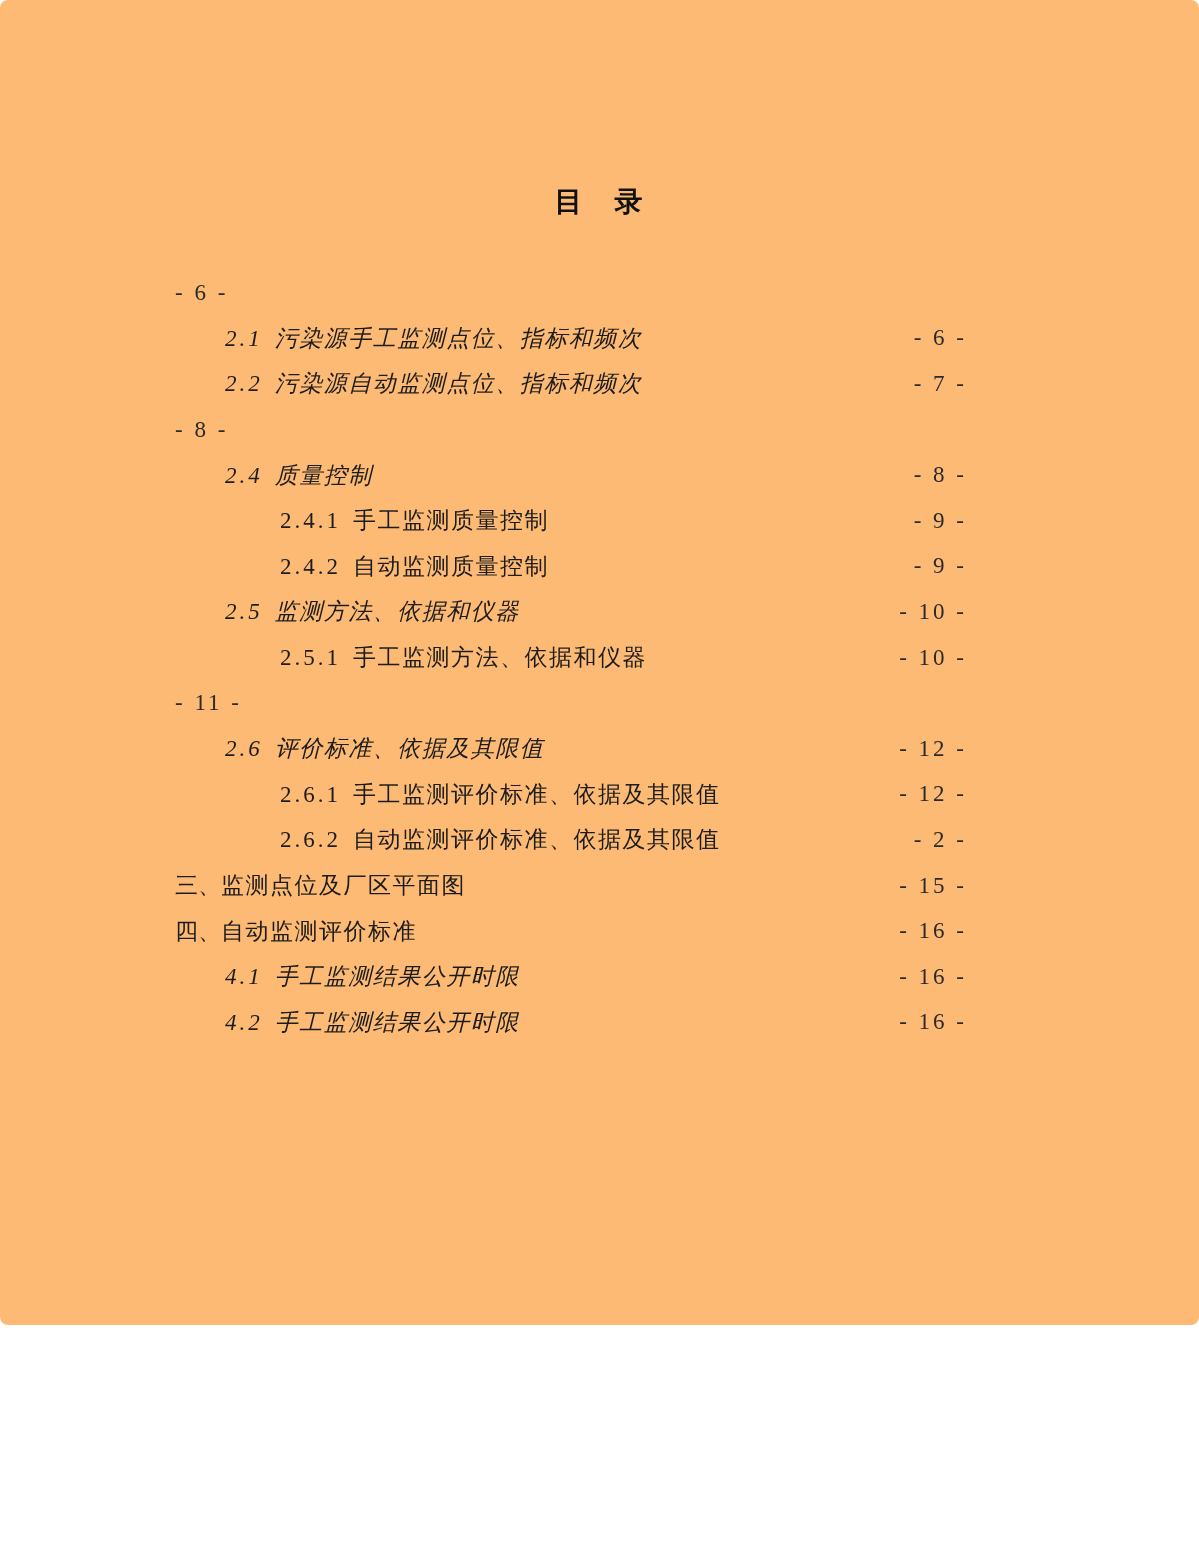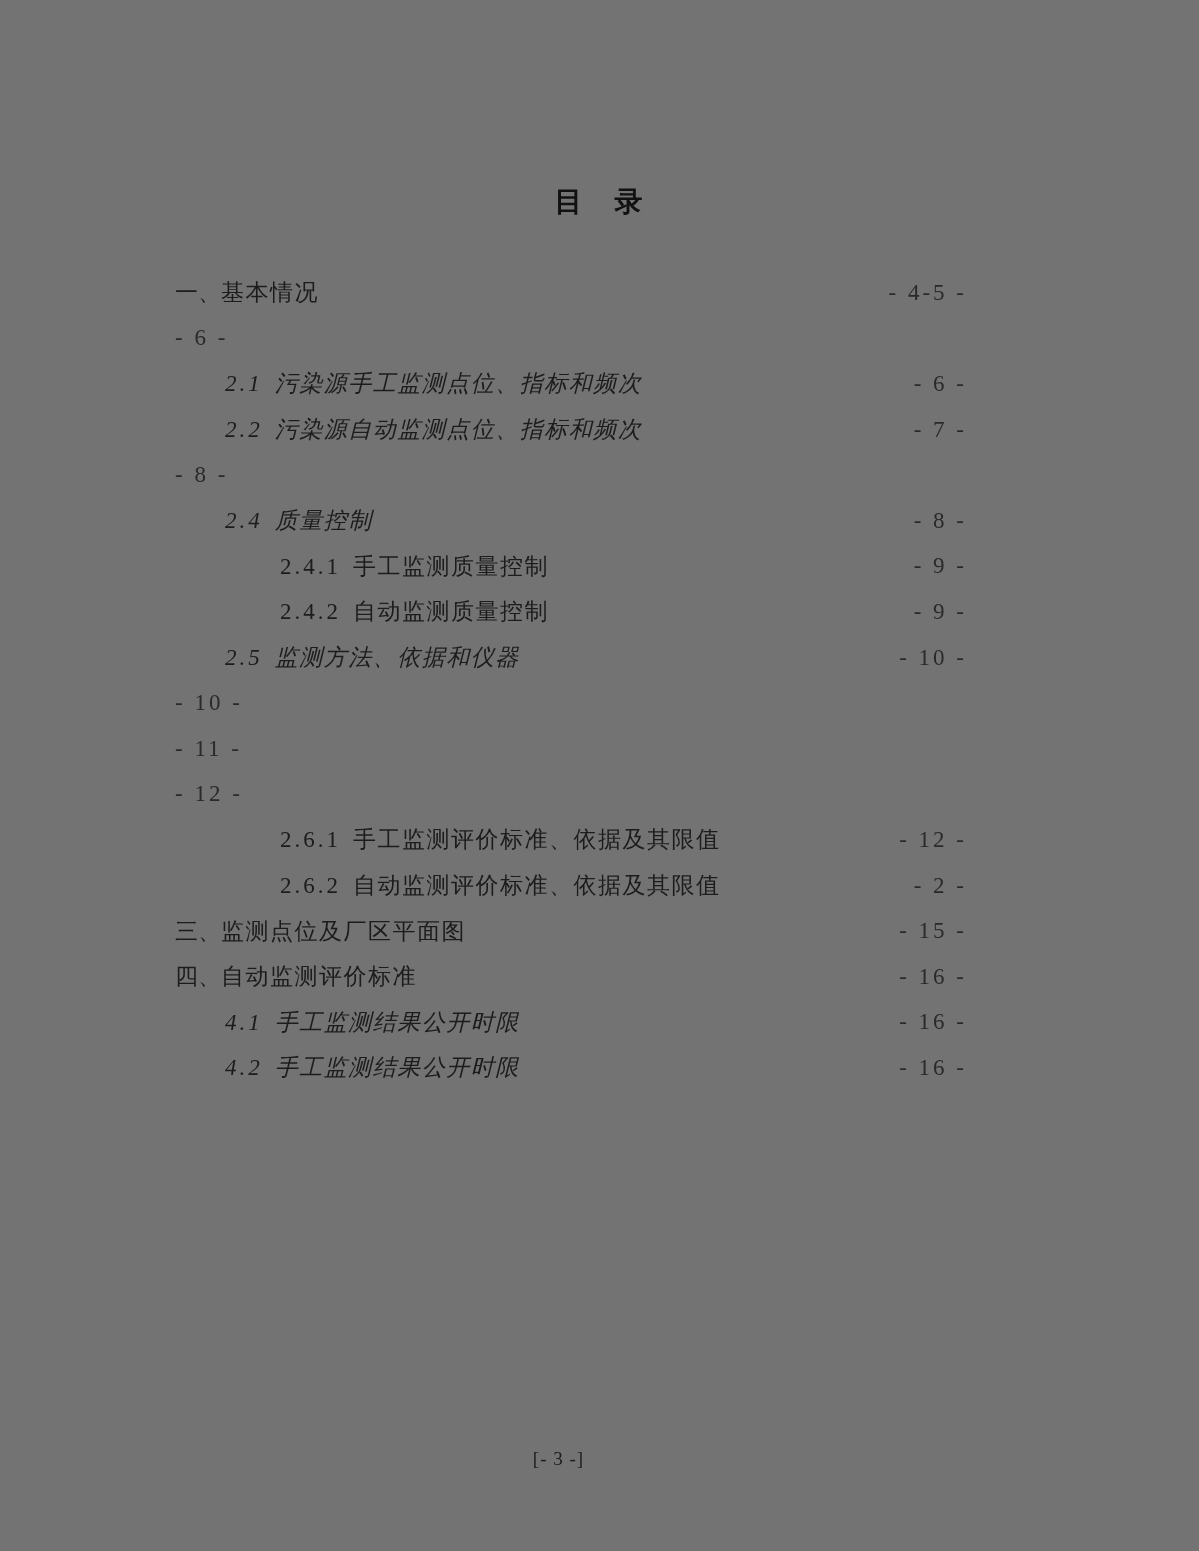--- a/index.html
+++ b/index.html
@@ -3,25 +3,26 @@
 <meta charset="utf-8">
 <style>
   html, body {
     margin: 0;
     padding: 0;
     background: #ffffff;
   }
   .page {
     position: relative;
     width: 1199px;
-    height: 1551px;
-    background: #737373;
+    height: 1325px;
+    background: #fdba74;
     font-family: "Liberation Serif", "DejaVu Serif", serif;
     color: #1c1c1c;
     overflow: hidden;
+    border-radius: 8px;
   }
   .doc-title {
     position: absolute;
     top: 183px;
     left: 0;
     width: 100%;
     text-align: center;
     font-size: 28px;
     font-weight: 700;
     letter-spacing: 2px;
@@ -73,24 +74,20 @@
   }
 </style>
 </head>
 <body>
 
 <div class="page">
   <div class="doc-title">目　录</div>
 
   <div class="toc">
       <div class="toc-row level1">
-        <span class="toc-label"><span class="toc-num">一、</span><span class="toc-text">基本情况</span></span>
-        <span class="toc-page">- 4-5 -</span>
-      </div>
-      <div class="toc-row level1">
         <span class="toc-page">- 6 -</span>
       </div>
       <div class="toc-row level2">
         <span class="toc-label"><span class="toc-num">2.1</span><span class="toc-text">污染源手工监测点位、指标和频次</span></span>
         <span class="toc-page">- 6 -</span>
       </div>
       <div class="toc-row level2">
         <span class="toc-label"><span class="toc-num">2.2</span><span class="toc-text">污染源自动监测点位、指标和频次</span></span>
         <span class="toc-page">- 7 -</span>
       </div>
@@ -107,26 +104,28 @@
       </div>
       <div class="toc-row level3">
         <span class="toc-label"><span class="toc-num">2.4.2</span><span class="toc-text">自动监测质量控制</span></span>
         <span class="toc-page">- 9 -</span>
       </div>
       <div class="toc-row level2">
         <span class="toc-label"><span class="toc-num">2.5</span><span class="toc-text">监测方法、依据和仪器</span></span>
         <span class="toc-page">- 10 -</span>
       </div>
       <div class="toc-row level3">
+        <span class="toc-label"><span class="toc-num">2.5.1</span><span class="toc-text">手工监测方法、依据和仪器</span></span>
         <span class="toc-page">- 10 -</span>
       </div>
       <div class="toc-row level3">
         <span class="toc-page">- 11 -</span>
       </div>
       <div class="toc-row level2">
+        <span class="toc-label"><span class="toc-num">2.6</span><span class="toc-text">评价标准、依据及其限值</span></span>
         <span class="toc-page">- 12 -</span>
       </div>
       <div class="toc-row level3">
         <span class="toc-label"><span class="toc-num">2.6.1</span><span class="toc-text">手工监测评价标准、依据及其限值</span></span>
         <span class="toc-page">- 12 -</span>
       </div>
       <div class="toc-row level3">
         <span class="toc-label"><span class="toc-num">2.6.2</span><span class="toc-text">自动监测评价标准、依据及其限值</span></span>
         <span class="toc-page">- 2 -</span>
       </div>

